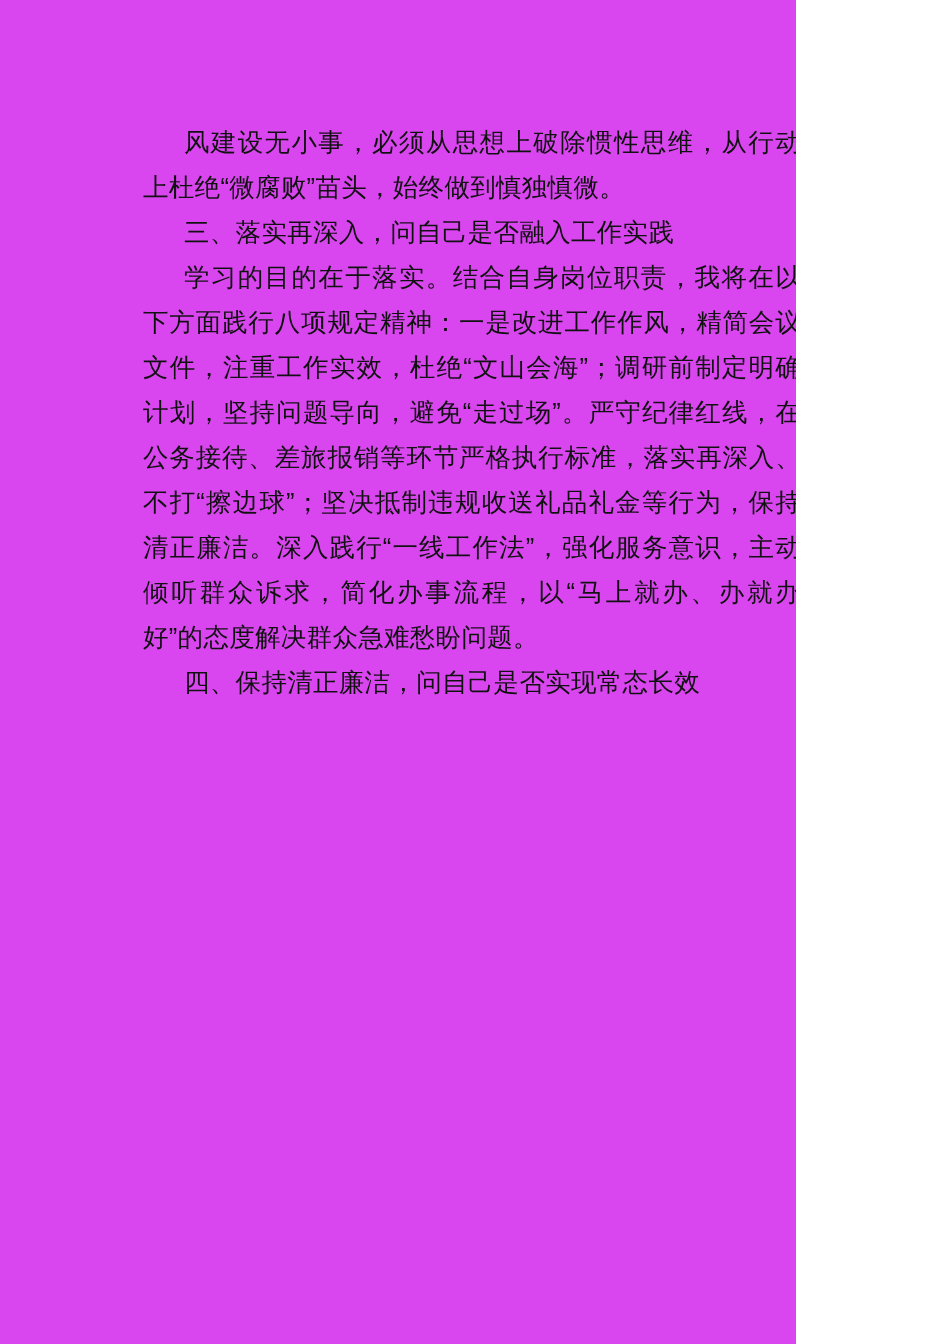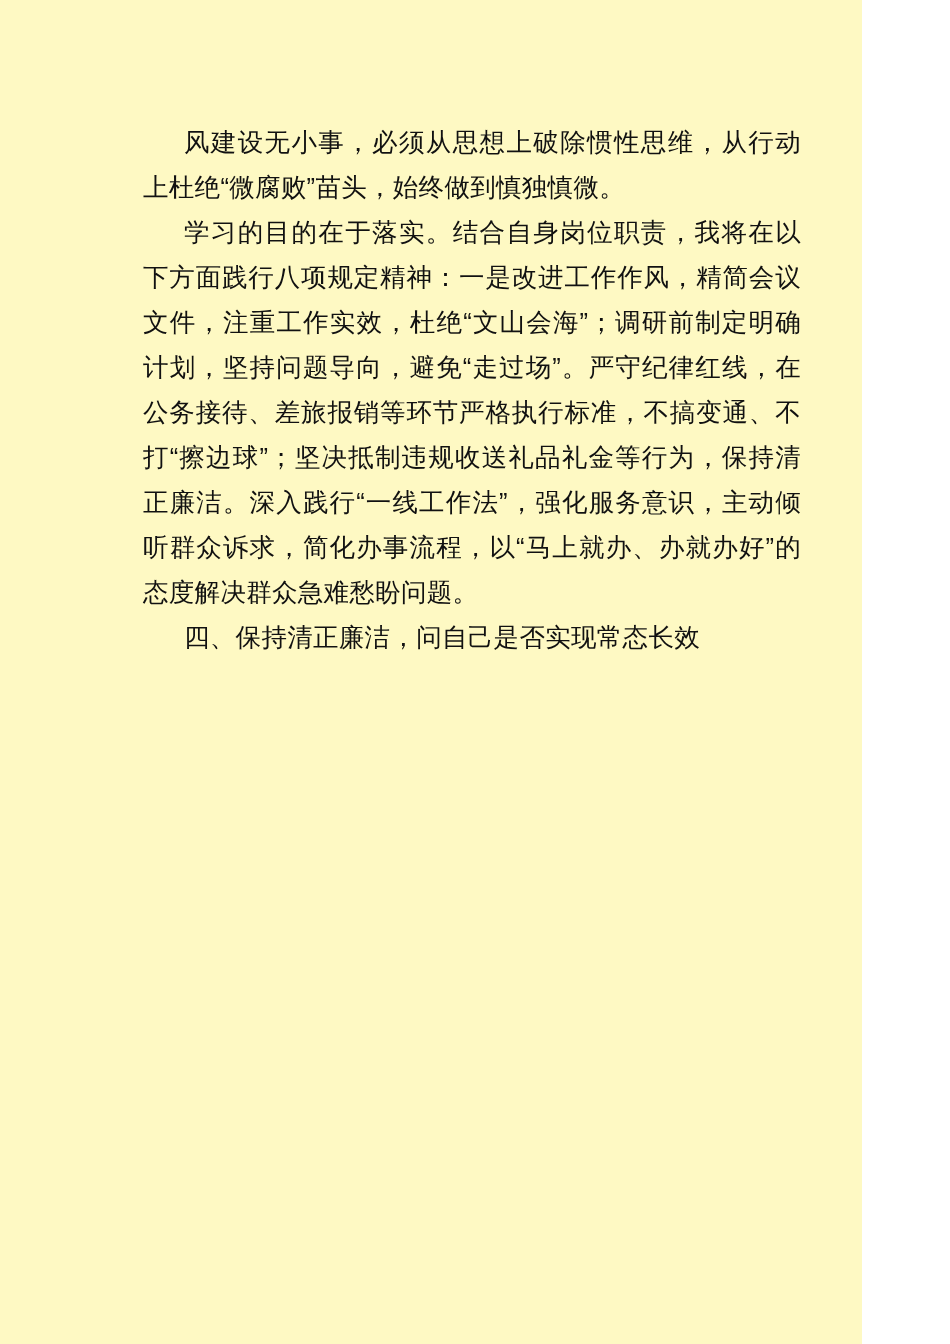--- a/index.html
+++ b/index.html
@@ -2,23 +2,23 @@
 <html><head>
 <meta charset="utf-8">
 <style>
   html, body {
     margin: 0;
     padding: 0;
     background: #ffffff;
   }
   .page {
     position: relative;
-    width: 862px;
+    width: 796px;
     height: 1344px;
-    background: #fef9c3;
+    background: #d946ef;
     overflow: hidden;
   }
   .text-block {
     position: absolute;
     left: 143px;
     top: 120px;
     width: 658px;
   }
   .para {
     margin: 0;
@@ -32,16 +32,17 @@
     text-indent: 41px;
     letter-spacing: 0.3px;
   }
 </style>
 </head>
 <body>
 
 <div class="page">
   <div class="text-block">
     <p class="para">风建设无小事，必须从思想上破除惯性思维，从行动上杜绝“微腐败”苗头，始终做到慎独慎微。</p>
-    <p class="para">学习的目的在于落实。结合自身岗位职责，我将在以下方面践行八项规定精神：一是改进工作作风，精简会议文件，注重工作实效，杜绝“文山会海”；调研前制定明确计划，坚持问题导向，避免“走过场”。严守纪律红线，在公务接待、差旅报销等环节严格执行标准，不搞变通、不打“擦边球”；坚决抵制违规收送礼品礼金等行为，保持清正廉洁。深入践行“一线工作法”，强化服务意识，主动倾听群众诉求，简化办事流程，以“马上就办、办就办好”的态度解决群众急难愁盼问题。</p>
+    <p class="para">三、落实再深入，问自己是否融入工作实践</p>
+    <p class="para">学习的目的在于落实。结合自身岗位职责，我将在以下方面践行八项规定精神：一是改进工作作风，精简会议文件，注重工作实效，杜绝“文山会海”；调研前制定明确计划，坚持问题导向，避免“走过场”。严守纪律红线，在公务接待、差旅报销等环节严格执行标准，落实再深入、不打“擦边球”；坚决抵制违规收送礼品礼金等行为，保持清正廉洁。深入践行“一线工作法”，强化服务意识，主动倾听群众诉求，简化办事流程，以“马上就办、办就办好”的态度解决群众急难愁盼问题。</p>
     <p class="para">四、保持清正廉洁，问自己是否实现常态长效</p>
   </div>
 </div>
 
 </body></html>

